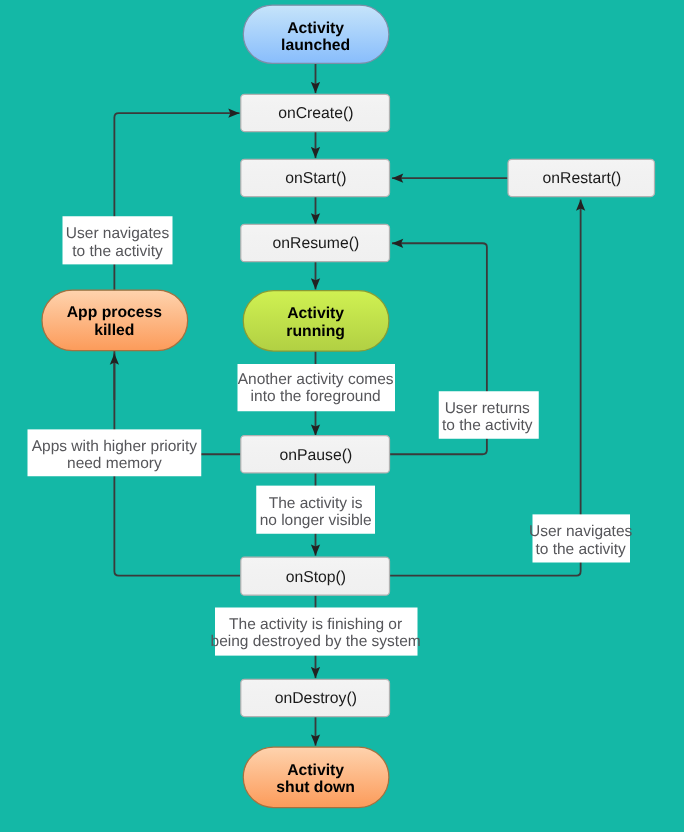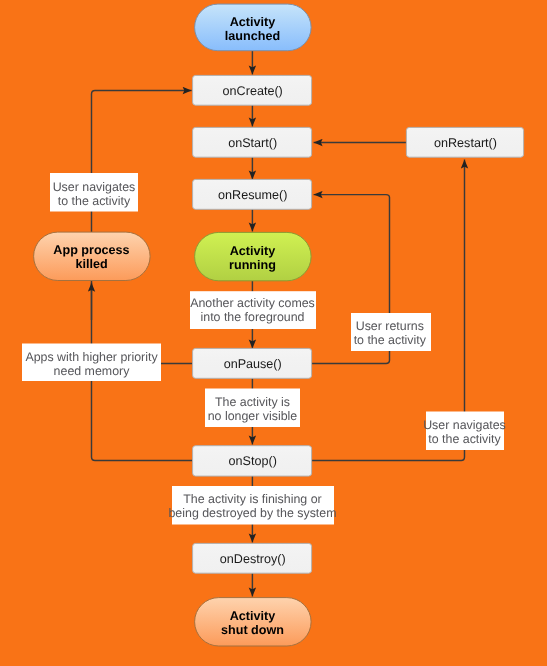--- a/index.html
+++ b/index.html
@@ -1,19 +1,19 @@
 <!DOCTYPE html>
 <html><head>
 <meta charset="utf-8">
 <title>Activity Lifecycle</title>
 <style>
   html,body{margin:0;padding:0;background:#ffffff;width:547px;height:666px;overflow:hidden;}
   body{font-family:"Liberation Sans",sans-serif;-webkit-font-smoothing:antialiased;text-rendering:geometricPrecision;}
   svg text{-webkit-font-smoothing:antialiased;}
-  #diagram{position:relative;width:547px;height:666px;background:#f97316;}
+  #diagram{position:relative;width:547px;height:666px;background:#14b8a6;}
   svg{display:block;transform:translateZ(0);}
   .node-label{font-family:"Liberation Sans",sans-serif;font-size:12.6px;fill:#1a1a1a;text-anchor:middle;}
   .node-label-bold{font-family:"Liberation Sans",sans-serif;font-size:12.6px;font-weight:bold;fill:#000000;text-anchor:middle;}
   .edge-label{font-family:"Liberation Sans",sans-serif;font-size:12.4px;fill:#56565a;text-anchor:middle;}
   .flowline{stroke:#3a3a3a;stroke-width:1.45;fill:none;stroke-linecap:butt;}
 </style>
 </head>
 <body>
 
 <div id="diagram">

